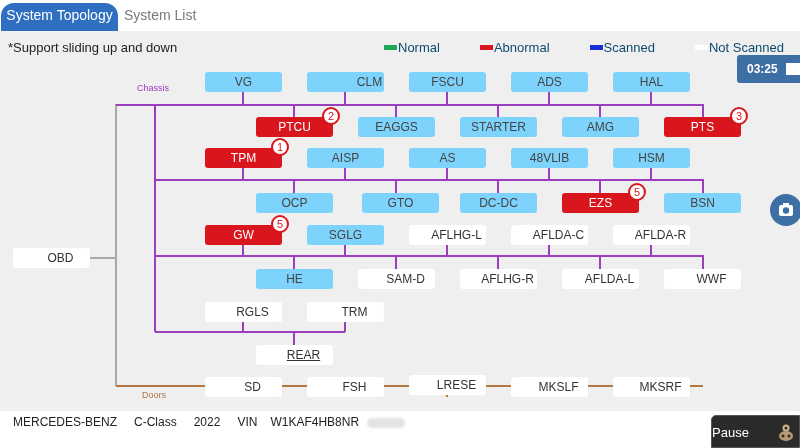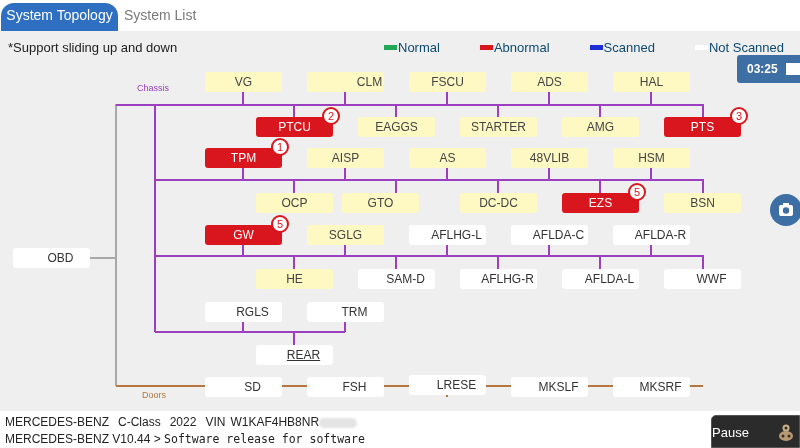--- a/index.html
+++ b/index.html
@@ -12,28 +12,28 @@
   .canvas { position: absolute; left: 0; top: 31px; width: 800px; height: 380px; background: #efefef; }
   .hint { position: absolute; left: 8px; top: 40px; font-size: 13px; color: #222; }
   .legend { position: absolute; left: 384px; top: 40px; font-size: 13px; color: #0c4a6e; display: flex; align-items: center; white-space: nowrap; gap: 36px; }
   .legend .item { display: flex; align-items: center; margin-right: 4px; }
   .legend .sw { width: 13px; height: 5px; display: inline-block; margin-right: 1px; }
   .timer { position: absolute; left: 737px; top: 55px; width: 63px; height: 28px; background: #3d6ea4; border-radius: 3px 0 0 3px; color: #fff; font-size: 12px; font-weight: bold; line-height: 28px; padding-left: 10px; }
   .timer .box { position: absolute; left: 49px; top: 8px; width: 14px; height: 12px; background: #fff; }
   .camera-btn { position: absolute; left: 770px; top: 194px; width: 32px; height: 32px; border-radius: 50%; background: #3d6ea4; cursor: pointer; }
   .lines { position: absolute; left: 0; top: 0; }
   .node { position: absolute; width: 77px; height: 20px; border-radius: 3px; font-size: 12px; line-height: 20px; text-align: center; cursor: pointer; white-space: nowrap; }
-  .node.ne { background: #fef9c3; color: #444; }
+  .node.ne { background: #7dd3fc; color: #444; }
   .node.ns { background: #ffffff; color: #333; padding-left: 18px; }
   .node.ab { background: #d9161d; color: #fff; }
   .badge { position: absolute; width: 18px; height: 18px; border-radius: 50%; background: #fff; border: 2px solid #d9161d; color: #d9161d; font-size: 11px; line-height: 14px; text-align: center; }
   .grp-label { position: absolute; font-size: 9px; }
   .footer { position: absolute; left: 0; top: 411px; width: 800px; height: 37px; background: #ffffff; font-size: 12px; color: #222; }
   .footer .l1 { position: absolute; left: 5px; top: 4px; white-space: nowrap; }
-  .footer .l1 span { margin-right: 9px; }
+  .footer .l1 span { margin-right: 9px; margin-left: 8px; }
   .footer .l2 { position: absolute; left: 5px; top: 21px; white-space: nowrap; }
   .footer .mono { font-family: "DejaVu Sans Mono", monospace; font-size: 11.5px; }
   .vin-blur { display: inline-block; width: 38px; height: 10px; background: #e4e4e4; border-radius: 5px; vertical-align: middle; filter: blur(1px); }
   .pause-btn { position: absolute; left: 711px; top: 415px; width: 89px; height: 33px; background: #2b2b2b; border-radius: 5px 0 0 0; color: #fff; font-size: 13px; line-height: 33px; cursor: pointer; border: 1px solid #555; }
   .pause-btn .icon { position: absolute; right: 4px; top: 7px; width: 18px; height: 19px; }
 </style>
 </head>
 <body>
 
 <div class="topbar">
@@ -162,21 +162,21 @@
     <div class="node ne" style="left: 562px; top: 117px;">AMG</div>
     <div class="node ab" style="left: 664px; top: 117px;">PTS</div>
     <div class="badge" style="left: 730px; top: 107px;">3</div>
     <div class="node ab" style="left: 205px; top: 148px;">TPM</div>
     <div class="badge" style="left: 271px; top: 138px;">1</div>
     <div class="node ne" style="left: 307px; top: 148px;">AISP</div>
     <div class="node ne" style="left: 409px; top: 148px;">AS</div>
     <div class="node ne" style="left: 511px; top: 148px;">48VLIB</div>
     <div class="node ne" style="left: 613px; top: 148px;">HSM</div>
     <div class="node ne" style="left: 256px; top: 193px;">OCP</div>
-    <div class="node ne" style="left: 342px; top: 193px;">GTO</div>
+    <div class="node ne" style="left: 362px; top: 193px;">GTO</div>
     <div class="node ne" style="left: 460px; top: 193px;">DC-DC</div>
     <div class="node ab" style="left: 562px; top: 193px;">EZS</div>
     <div class="badge" style="left: 628px; top: 183px;">5</div>
     <div class="node ne" style="left: 664px; top: 193px;">BSN</div>
     <div class="node ab" style="left: 205px; top: 225px;">GW</div>
     <div class="badge" style="left: 271px; top: 215px;">5</div>
     <div class="node ne" style="left: 307px; top: 225px;">SGLG</div>
     <div class="node ns" style="left: 409px; top: 225px;">AFLHG-L</div>
     <div class="node ns" style="left: 511px; top: 225px;">AFLDA-C</div>
     <div class="node ns" style="left: 613px; top: 225px;">AFLDA-R</div>
@@ -192,24 +192,20 @@
     <div class="node ns" style="left: 307px; top: 377px;">FSH</div>
     <div class="node ns" style="left: 409px; top: 375px;">LRESE</div>
     <div class="node ns" style="left: 511px; top: 377px;">MKSLF</div>
     <div class="node ns" style="left: 613px; top: 377px;">MKSRF</div>
   </div>
 
 <div class="footer">
   <div class="l1">
     <span>MERCEDES-BENZ</span><span>C-Class</span><span>2022</span><span style="margin-right:5px">VIN</span><span style="margin-right:0">W1KAF4HB8NR</span><span class="vin-blur"></span>
   </div>
-  <div class="l2">
-    <span>MERCEDES-BENZ V10.44 &gt;</span>
-    <span class="mono">Software release for software</span>
-  </div>
 </div>
 
 <div class="pause-btn">
   <span>Pause</span>
   <svg class="icon" viewBox="0 0 18 19">
     <circle cx="9" cy="5" r="3.5" fill="#c9b38e"></circle>
     <circle cx="9" cy="5" r="1.5" fill="#3a2a1a"></circle>
     <ellipse cx="9" cy="13" rx="7" ry="5" fill="#b59a74"></ellipse>
     <circle cx="6" cy="13" r="1.5" fill="#3a2a1a"></circle>
     <circle cx="12" cy="13" r="1.5" fill="#3a2a1a"></circle>

